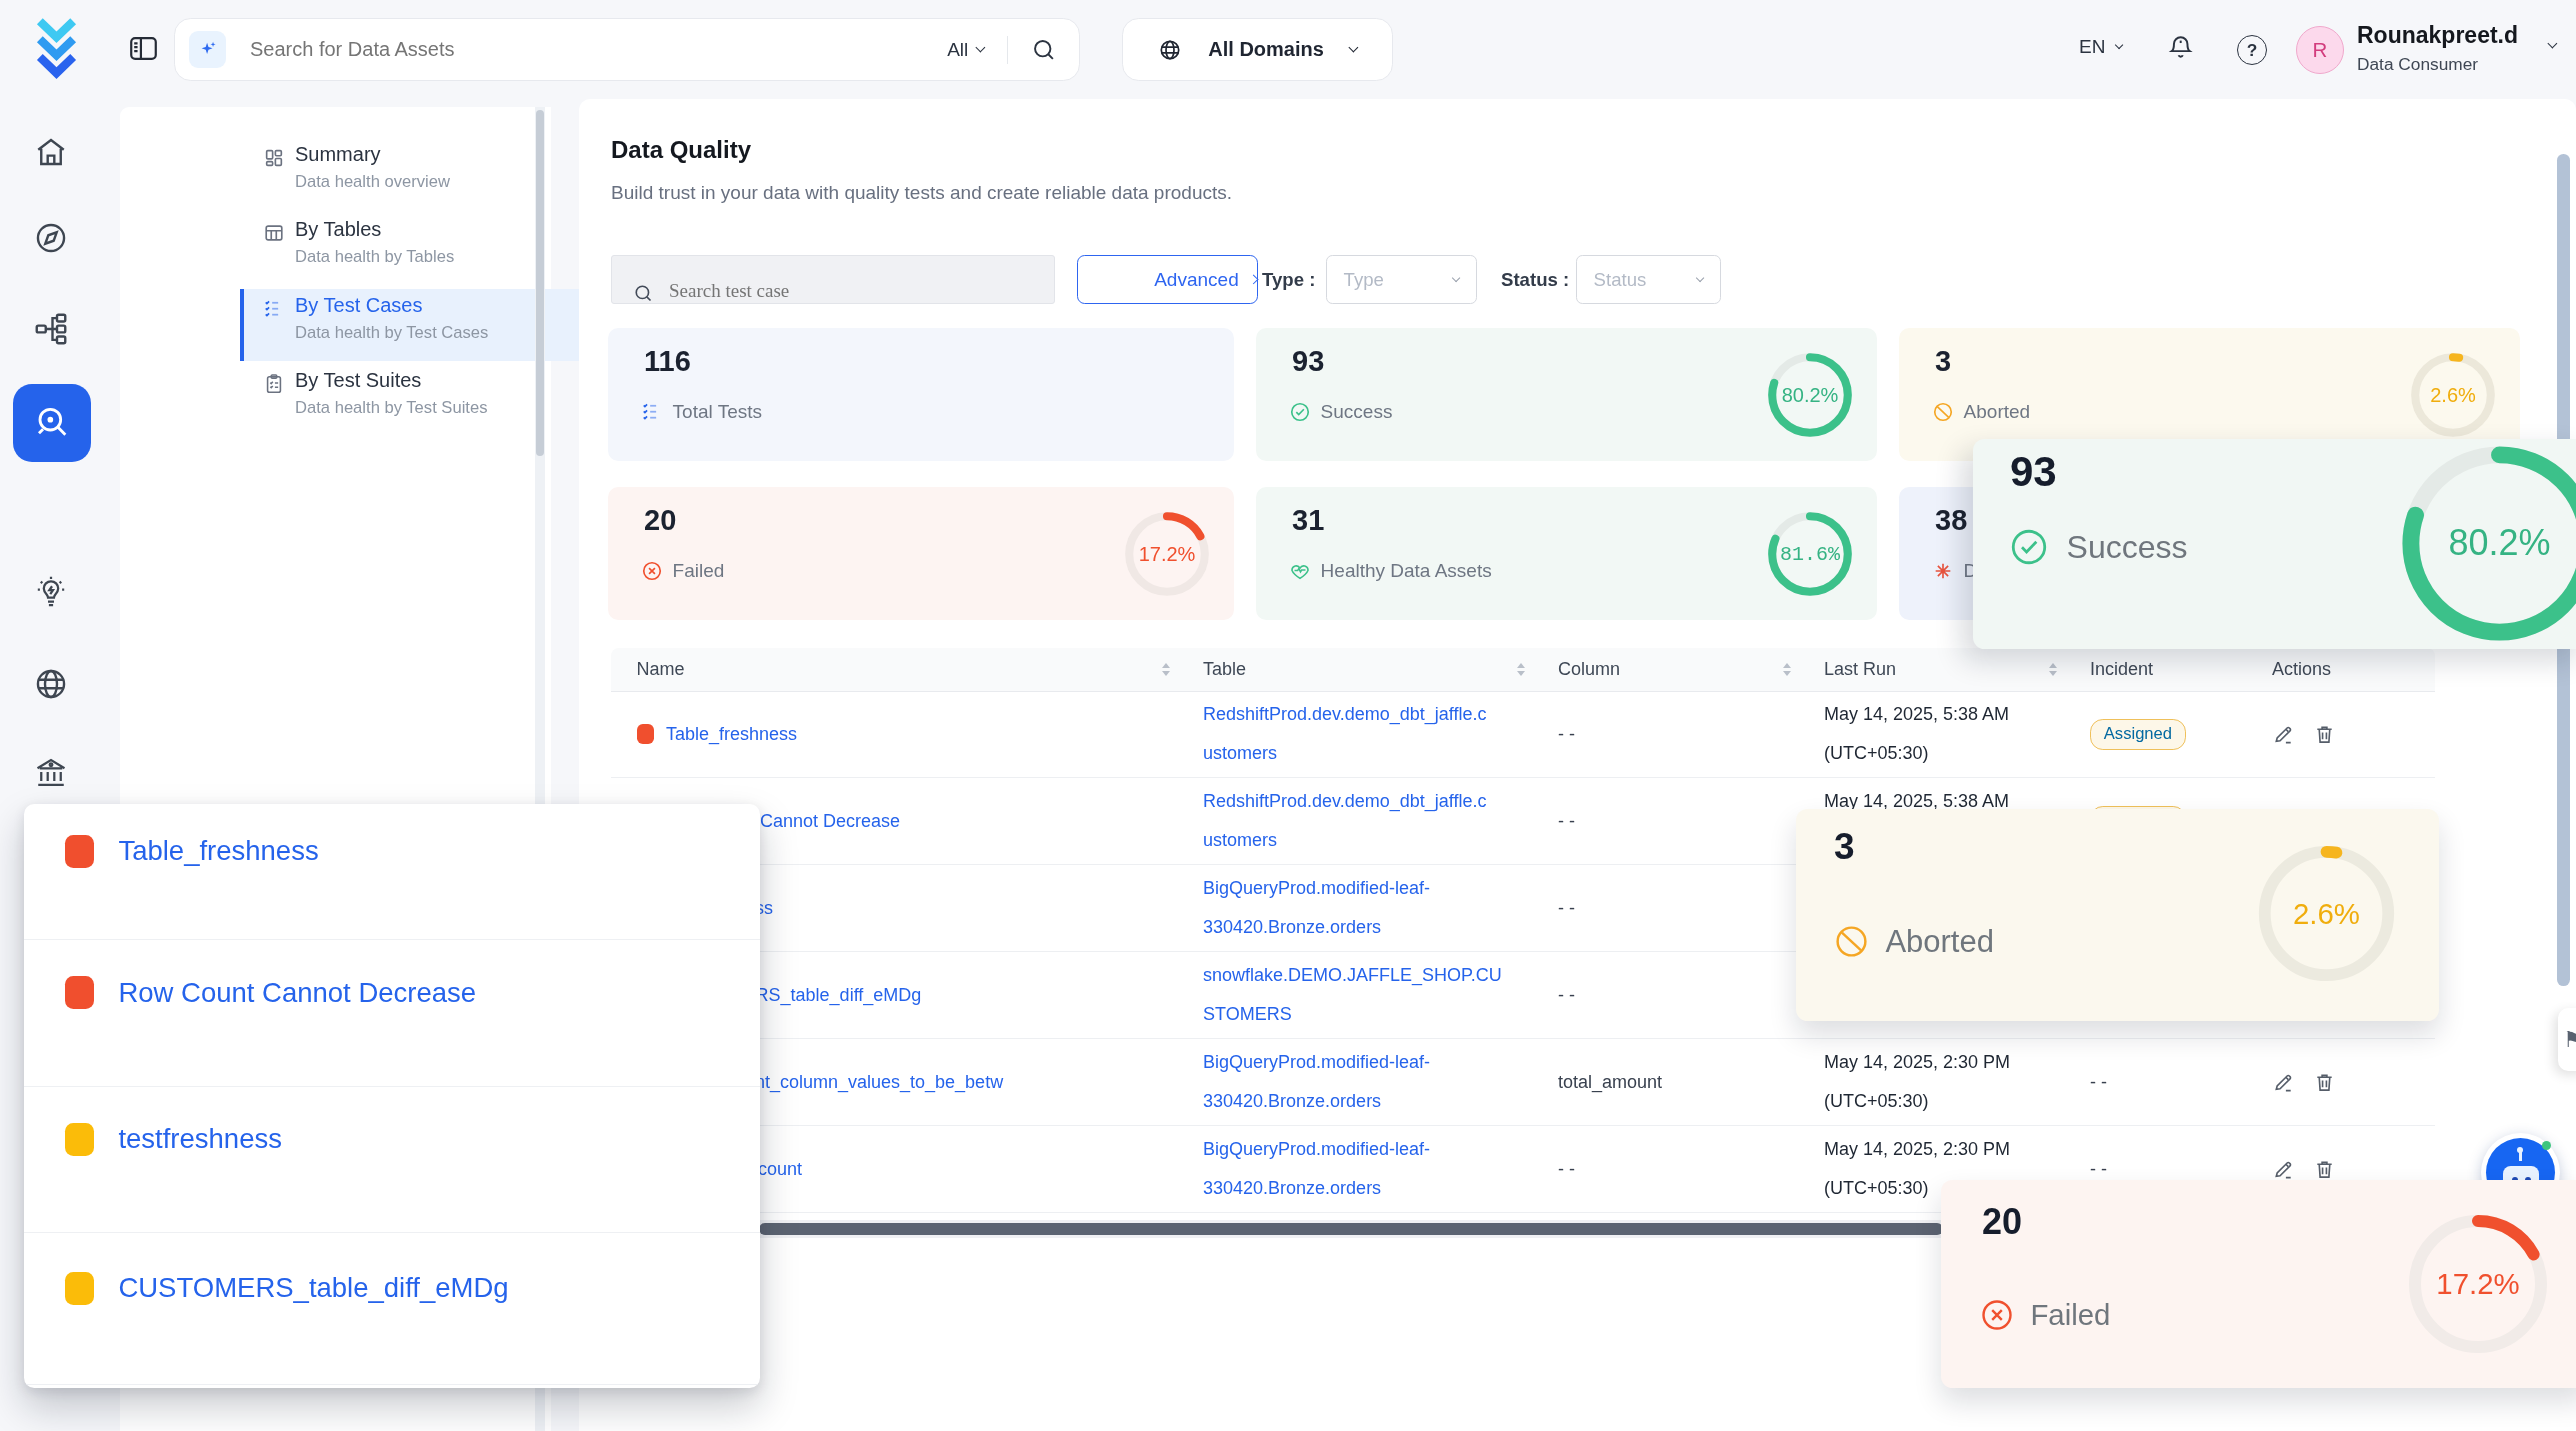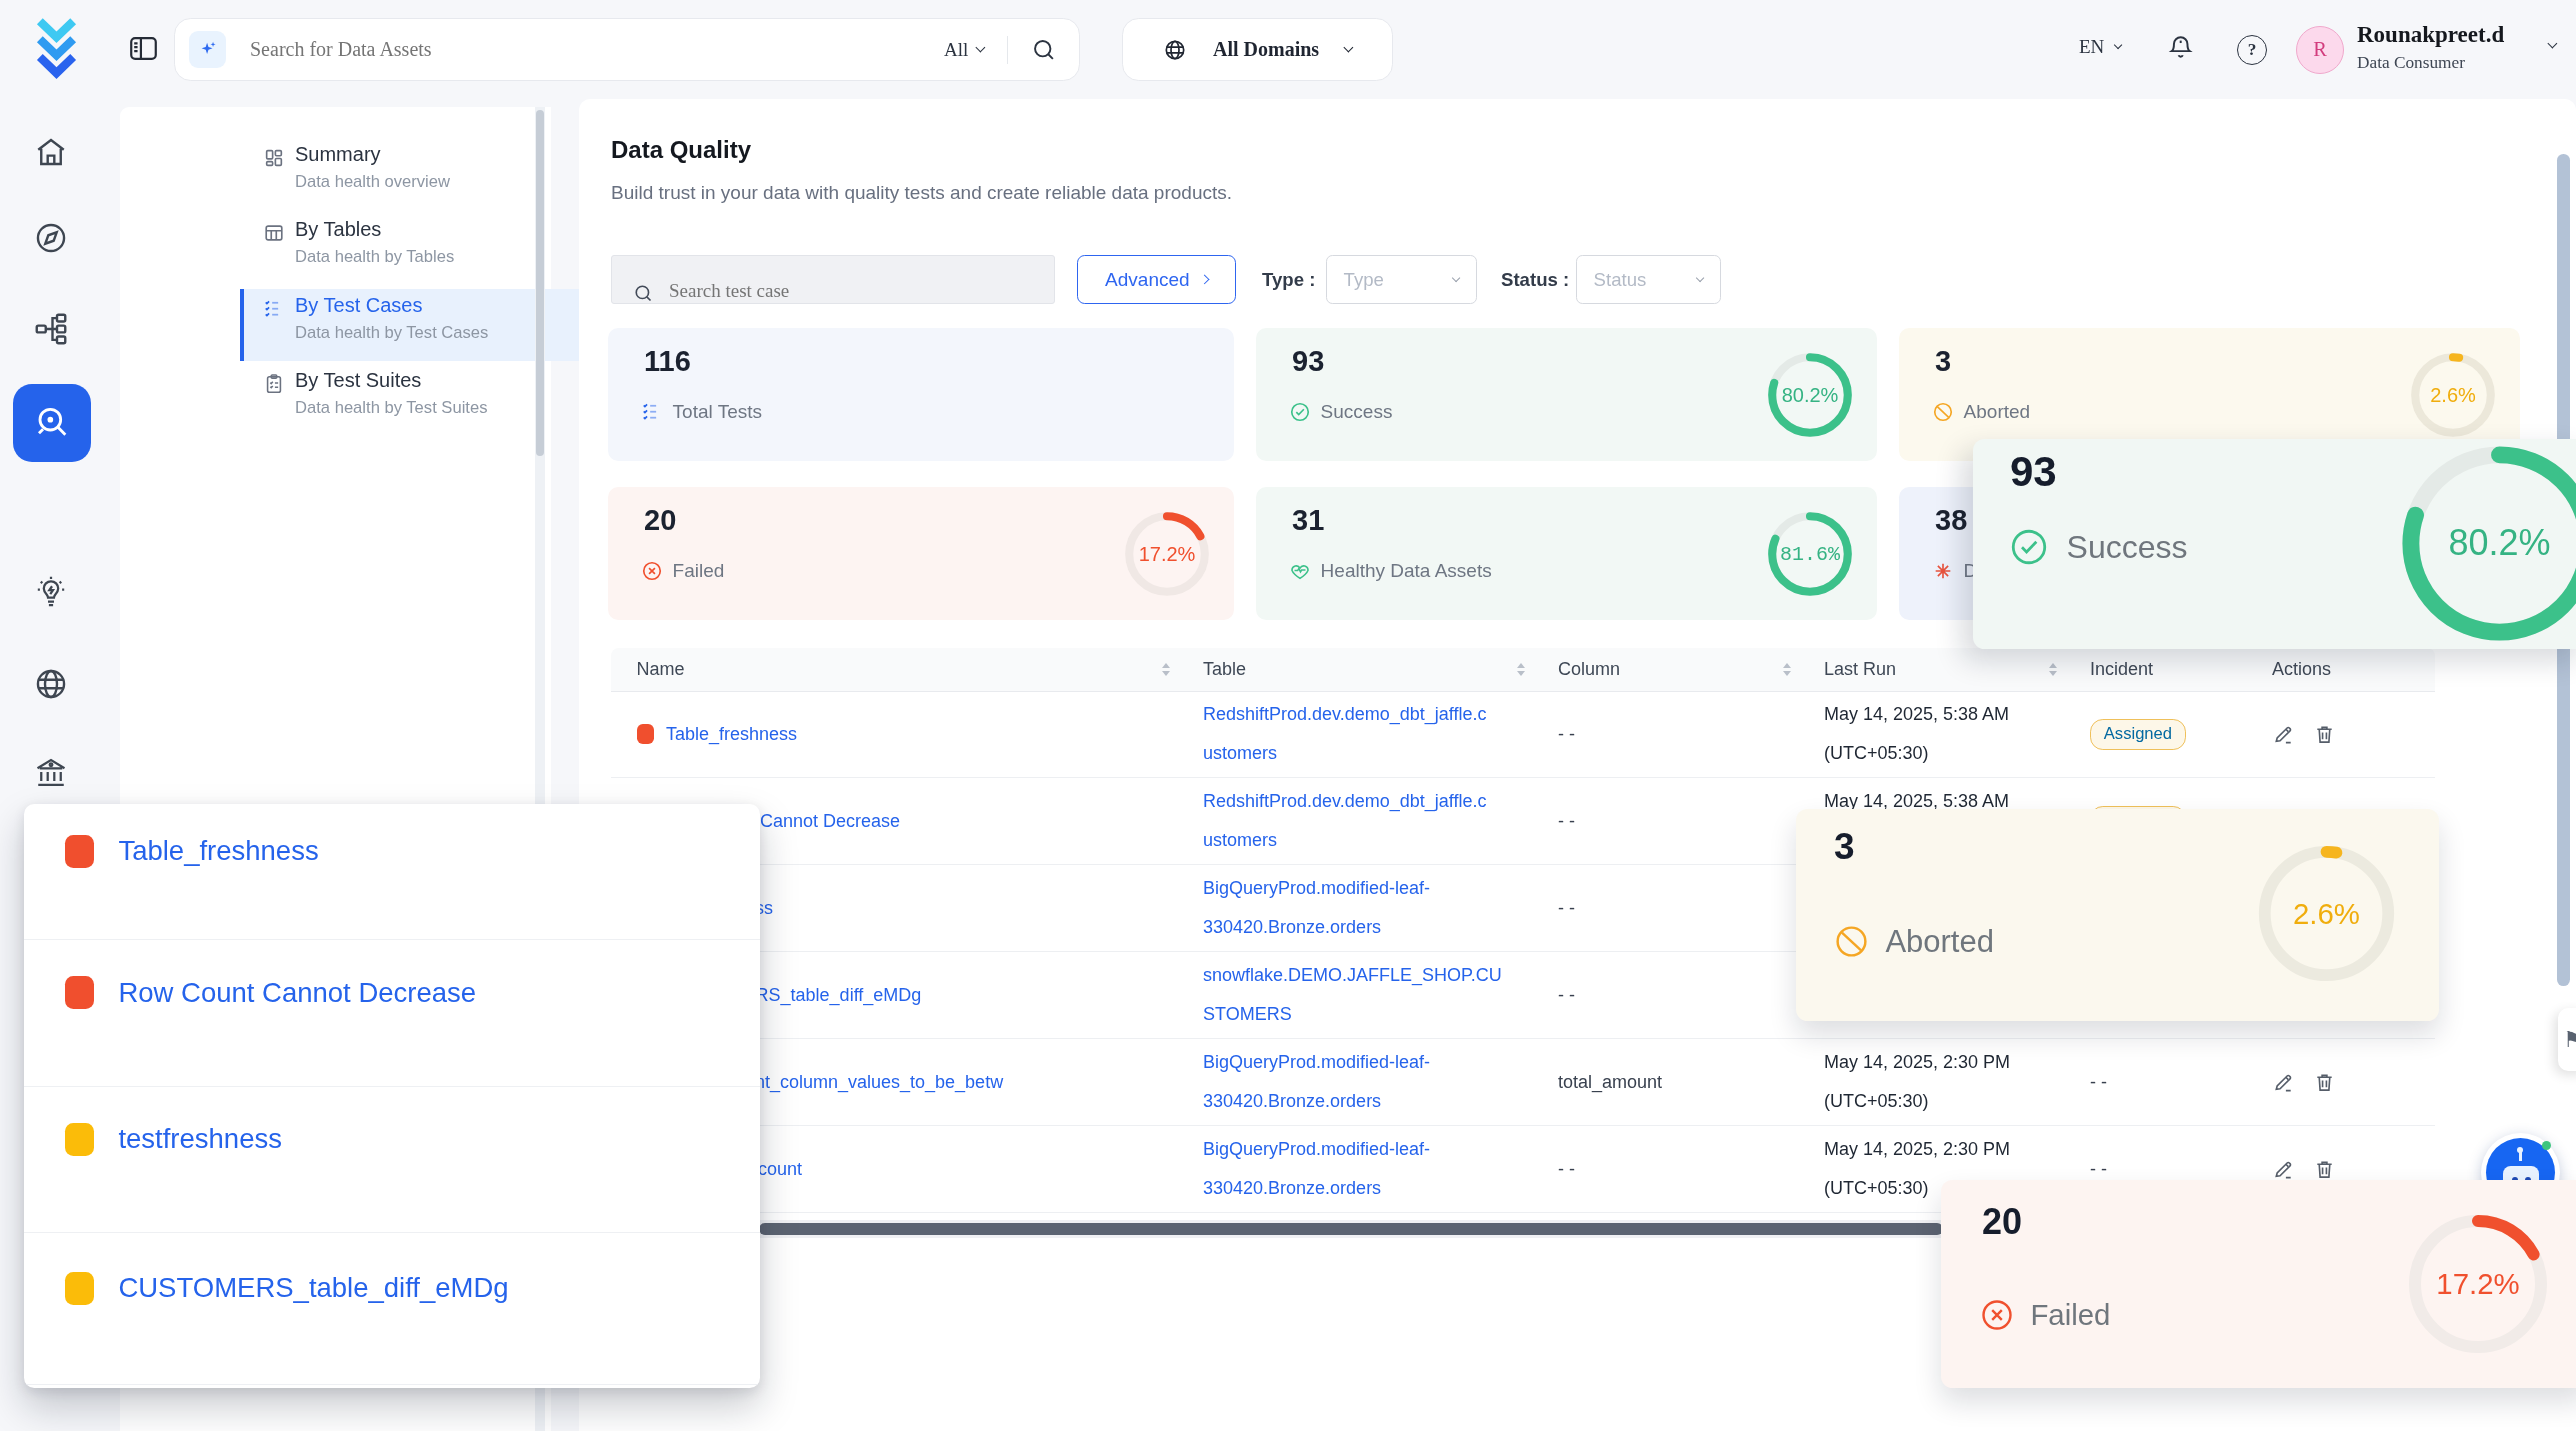--- a/index.html
+++ b/index.html
@@ -84,21 +84,21 @@
   .litem.hi{padding-bottom:41px;}
   .litem .lk{white-space:pre-line;line-height:1.5;}
 
   
   .vtrack{position:absolute;background:#eef1f5;z-index:1;}
   .vthumb{position:absolute;border-radius:6.4px;z-index:2;}
 </style>
 </head>
 <body>
 
-<div class="abs" style="left:0;top:0;width:2576px;height:96px;font-family:Liberation Serif, serif;">
+<div class="abs" style="left:0;top:0;width:2576px;height:96px;">
   <svg class="abs" style="left:36px;top:14px;" width="41" height="67" viewBox="0 0 64 100">
     <g fill="none" stroke-width="13">
       <path d="M6 9 L32 34 L58 9" stroke="#3ec9f2"></path>
       <path d="M6 37 L32 62 L58 37" stroke="#2f9bf1"></path>
       <path d="M6 65 L32 90 L58 65" stroke="#2a63ee"></path>
     </g>
   </svg>
   <svg class="abs ic" style="left:128px;top:33px;color:#252b36;" width="31" height="31" viewBox="0 0 24 24" fill="none" stroke="currentColor" stroke-width="1.7">
     <rect x="2.5" y="4" width="19" height="16" rx="3"></rect>
       <path d="M10 4v16M4.8 8h2.6M4.8 11h2.6M4.8 14h2.6"></path>
@@ -255,21 +255,21 @@
 <div class="abs" style="left:611px;top:136px;font-size:24px;font-weight:700;color:#14181f;">Data Quality</div>
 <div class="abs" style="left:611px;top:182px;font-size:19px;color:#687080;">Build trust in your data with quality tests and create reliable data products.</div>
 
 <div class="abs in-pill" style="left:611px;top:255px;width:442px;height:47px;">
   <svg class="ic" style="margin-left:20.5px;color:#434b59;" width="20.5" height="20.5" viewBox="0 0 24 24" fill="none" stroke="currentColor" stroke-width="1.9">
       <circle cx="11" cy="11" r="7.2"></circle>
       <path d="M16.2 16.2L20.5 20.5"></path>
     </svg>
   <input style="border: none; outline: none; background: transparent; font-size: 19px; color: rgb(60, 68, 82); margin-left: 14px; flex: 1 1 0%; font-family: inherit;" placeholder="Search test case">
 </div>
-<div class="abs flex" style="left:1077px;top:255px;width:157px;height:47px;border:1.9px solid #2e65f0;border-radius:7.7px;background:#fff;justify-content:center;gap:11.5px;color:#2e65f0;">
+<div class="abs flex" style="left:1077px;top:255px;width:157px;height:47px;border:1.9px solid #2e65f0;border-radius:7.7px;background:#fff;justify-content:flex-end;gap:11.5px;color:#2e65f0;padding-left:22px;">
   <span style="font-size:19px;font-weight:500;">Advanced</span>
   <span class="chev r" style="width:5.8px;height:5.8px;border-width:1.9px;margin-top:0;"></span>
 </div>
 <div class="abs lab" style="left:1262px;top:269px;">Type :</div>
 <div class="abs sel" style="left:1326px;top:255px;width:149px;height:47px;">
   <span style="margin-left:16.6px;">Type</span>
   <span class="chev" style="width:5.1px;height:5.1px;border-width:1.3px;color:#9aa1ad;margin-left:auto;margin-right:16.6px;"></span>
 </div>
 <div class="abs lab" style="left:1501px;top:269px;">Status :</div>
 <div class="abs sel" style="left:1576px;top:255px;width:143px;height:47px;">

